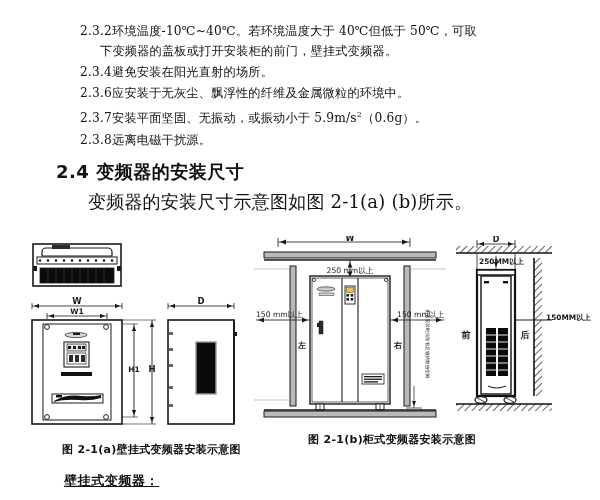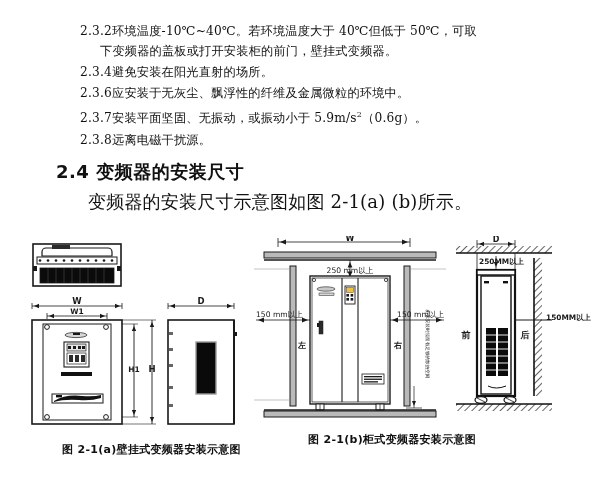--- a/index.html
+++ b/index.html
@@ -476,14 +476,15 @@
         <text class="lbl" x="98" y="84" font-size="7.4" font-weight="bold" text-anchor="start">150MM以上</text>
         <text class="lbl" x="18" y="102" font-size="9" font-weight="bold" text-anchor="middle">前</text>
         <text class="lbl" x="77" y="102" font-size="9" font-weight="bold" text-anchor="middle">后</text>
       </svg>
     </div>
   </div>
 
   <div class="caption caption-a">图 2-1(a)壁挂式变频器安装示意图</div>
   <div class="caption caption-b">图 2-1(b)柜式变频器安装示意图</div>
 
+  <div class="footer-head">壁挂式变频器：</div>
 
 </div>
 
 </body></html>

